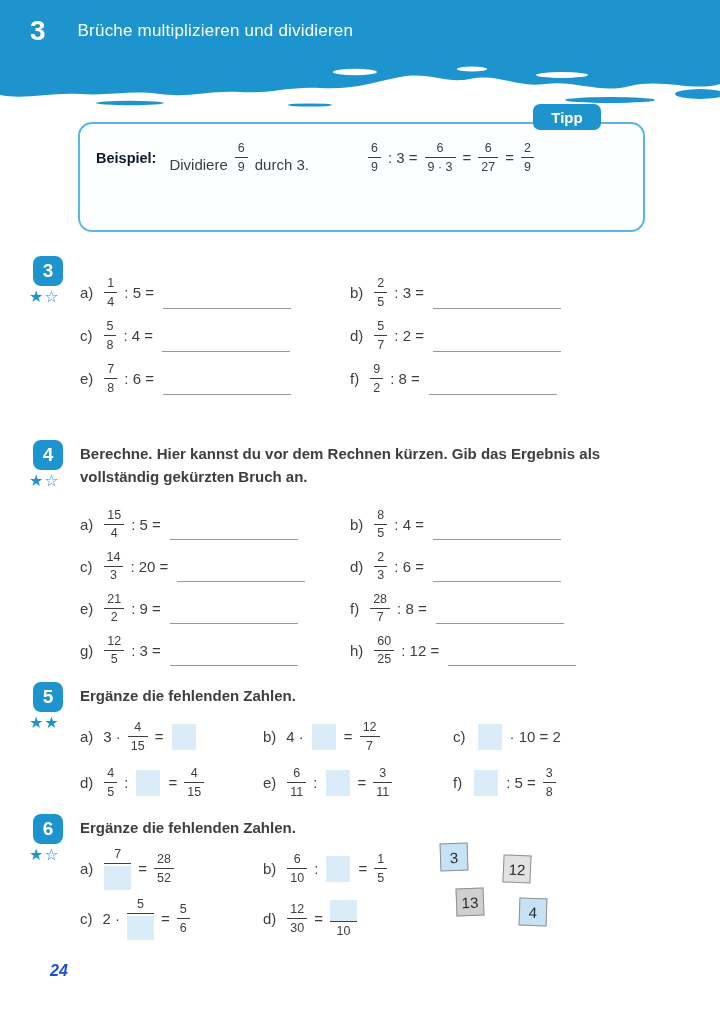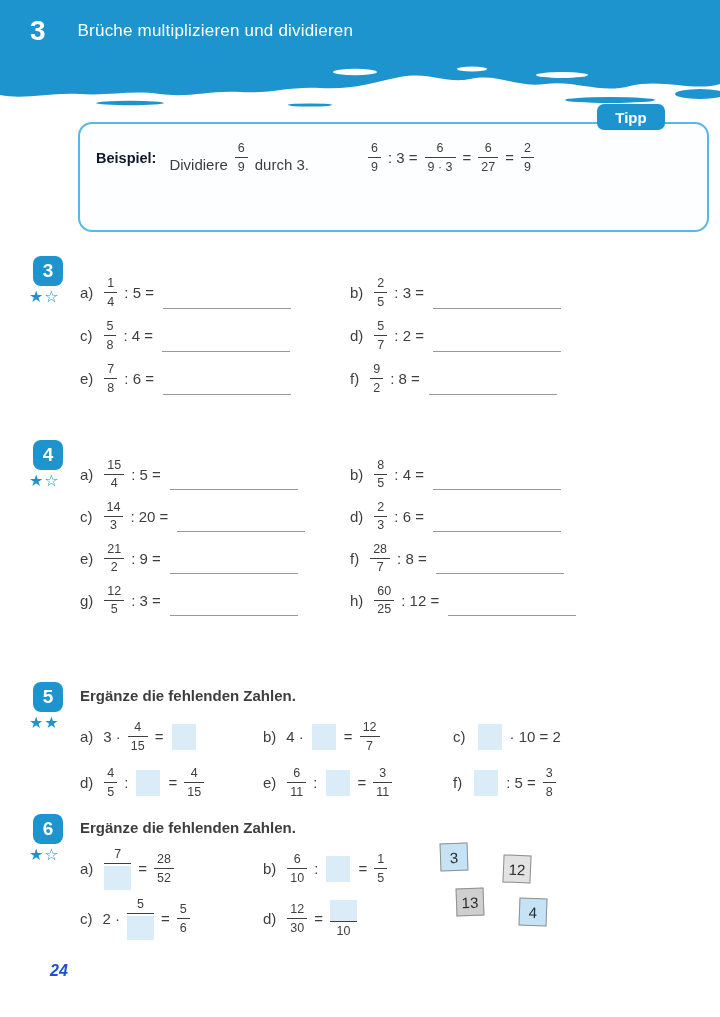--- a/index.html
+++ b/index.html
@@ -14,21 +14,21 @@
   body{background:#fff;font-family:"Liberation Sans","DejaVu Sans",sans-serif;color:var(--ink);}
   .page{position:relative;width:720px;height:1017px;background:#fff;overflow:hidden;}
 
   
   .chapter-band{position:absolute;top:0;left:0;width:720px;height:62px;background:var(--blue);display:flex;align-items:center;}
   .chapter-num{margin-left:30px;font-size:28px;font-weight:bold;color:#fff;}
   .chapter-title{margin-left:32px;font-size:17px;font-weight:normal;color:#fff;letter-spacing:.2px;}
   .brush{position:absolute;top:60px;left:0;}
 
   
-  .tip-box{position:absolute;left:78px;top:122px;width:631px;height:110px;border:2px solid var(--tip-border);border-radius:14px;background:#fcfeff;padding:11px 16px 10px;}
+  .tip-box{position:absolute;left:78px;top:122px;width:567px;height:110px;border:2px solid var(--tip-border);border-radius:14px;background:#fcfeff;padding:11px 16px 10px;}
   .tip-label{position:absolute;top:-20px;right:42px;width:68px;height:26px;background:var(--blue);color:#fff;font-weight:bold;font-size:15px;border-radius:7px;display:flex;align-items:center;justify-content:center;}
   .tip-text{font-size:14.5px;line-height:1.42;width:535px;}
   .tip-text .hl{background:var(--hl);padding:1px 2px;}
   .tip-example{margin-top:7px;display:flex;align-items:center;}
   .example-label{color:#0f172a;font-weight:bold;font-size:14.5px;margin-right:10px;}
   .example-sentence{display:inline-flex;align-items:flex-end;font-size:14.5px;}
   .example-equation{display:inline-flex;align-items:center;font-size:14.5px;margin-left:52px;}
 
   
   .frac{display:inline-flex;flex-direction:column;align-items:center;vertical-align:middle;margin:0 4px;line-height:1;}
@@ -210,20 +210,21 @@
             <span class="eq-text">: 8 =</span>
             <span class="ans-line"></span>
           </span>
         </div>
       </div>
   </section>
 
   <section class="exercise" data-ex="1">
     <span class="ex-badge">4</span>
     <span class="ex-stars">★☆</span>
+    <p class="instruction">Berechne. Hier kannst du vor dem Rechnen kürzen. Gib das Ergebnis als vollständig gekürzten Bruch an.</p>
     <div class="ex-grid">
         <div class="problem">
           <span class="p-label">a)</span>
           <span class="p-eq">
             <span class="frac">
               <span class="fnum">15</span>
               <span class="fden">4</span>
             </span>
             <span class="eq-text">: 5 =</span>
             <span class="ans-line"></span>

